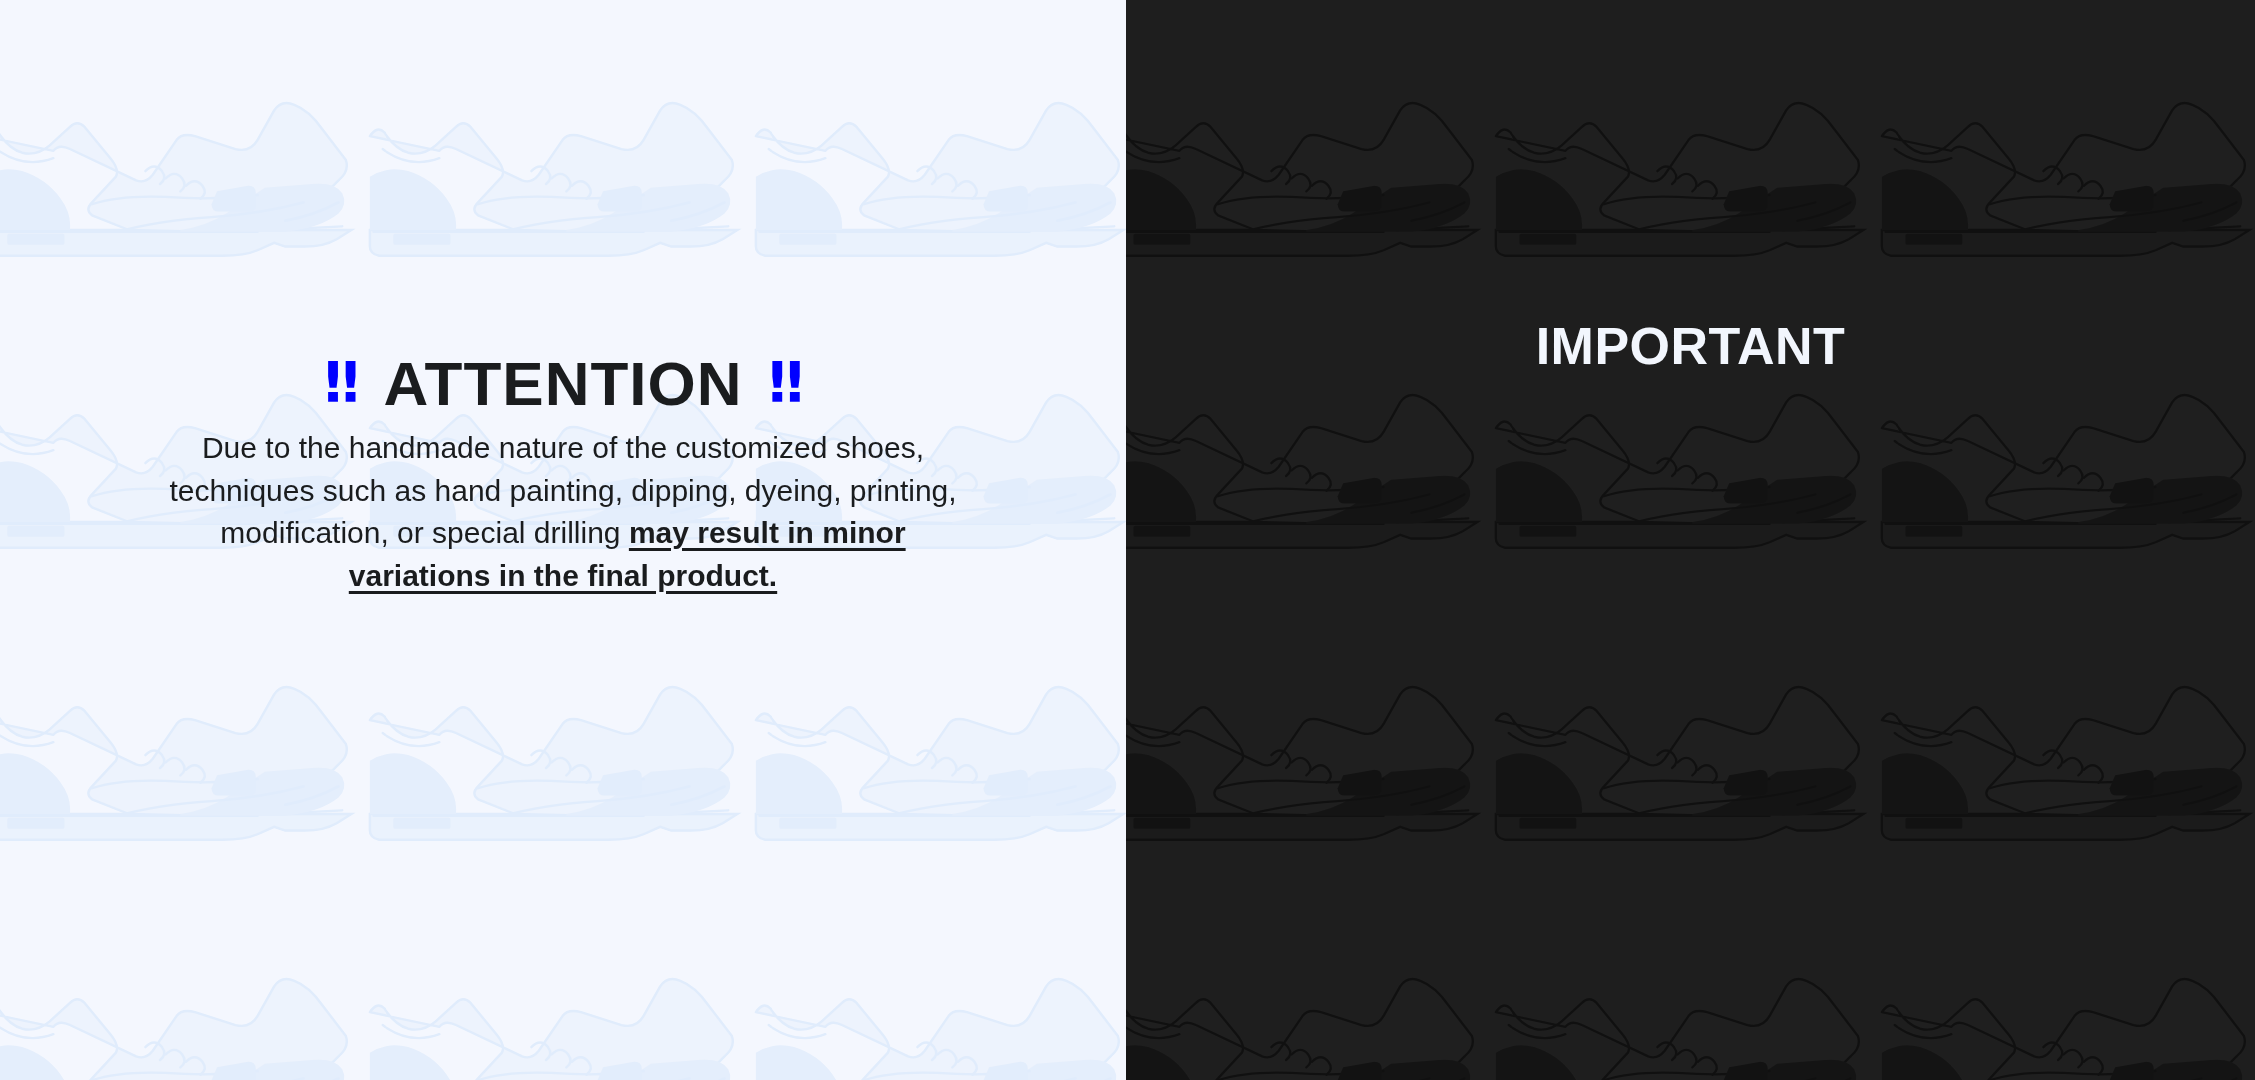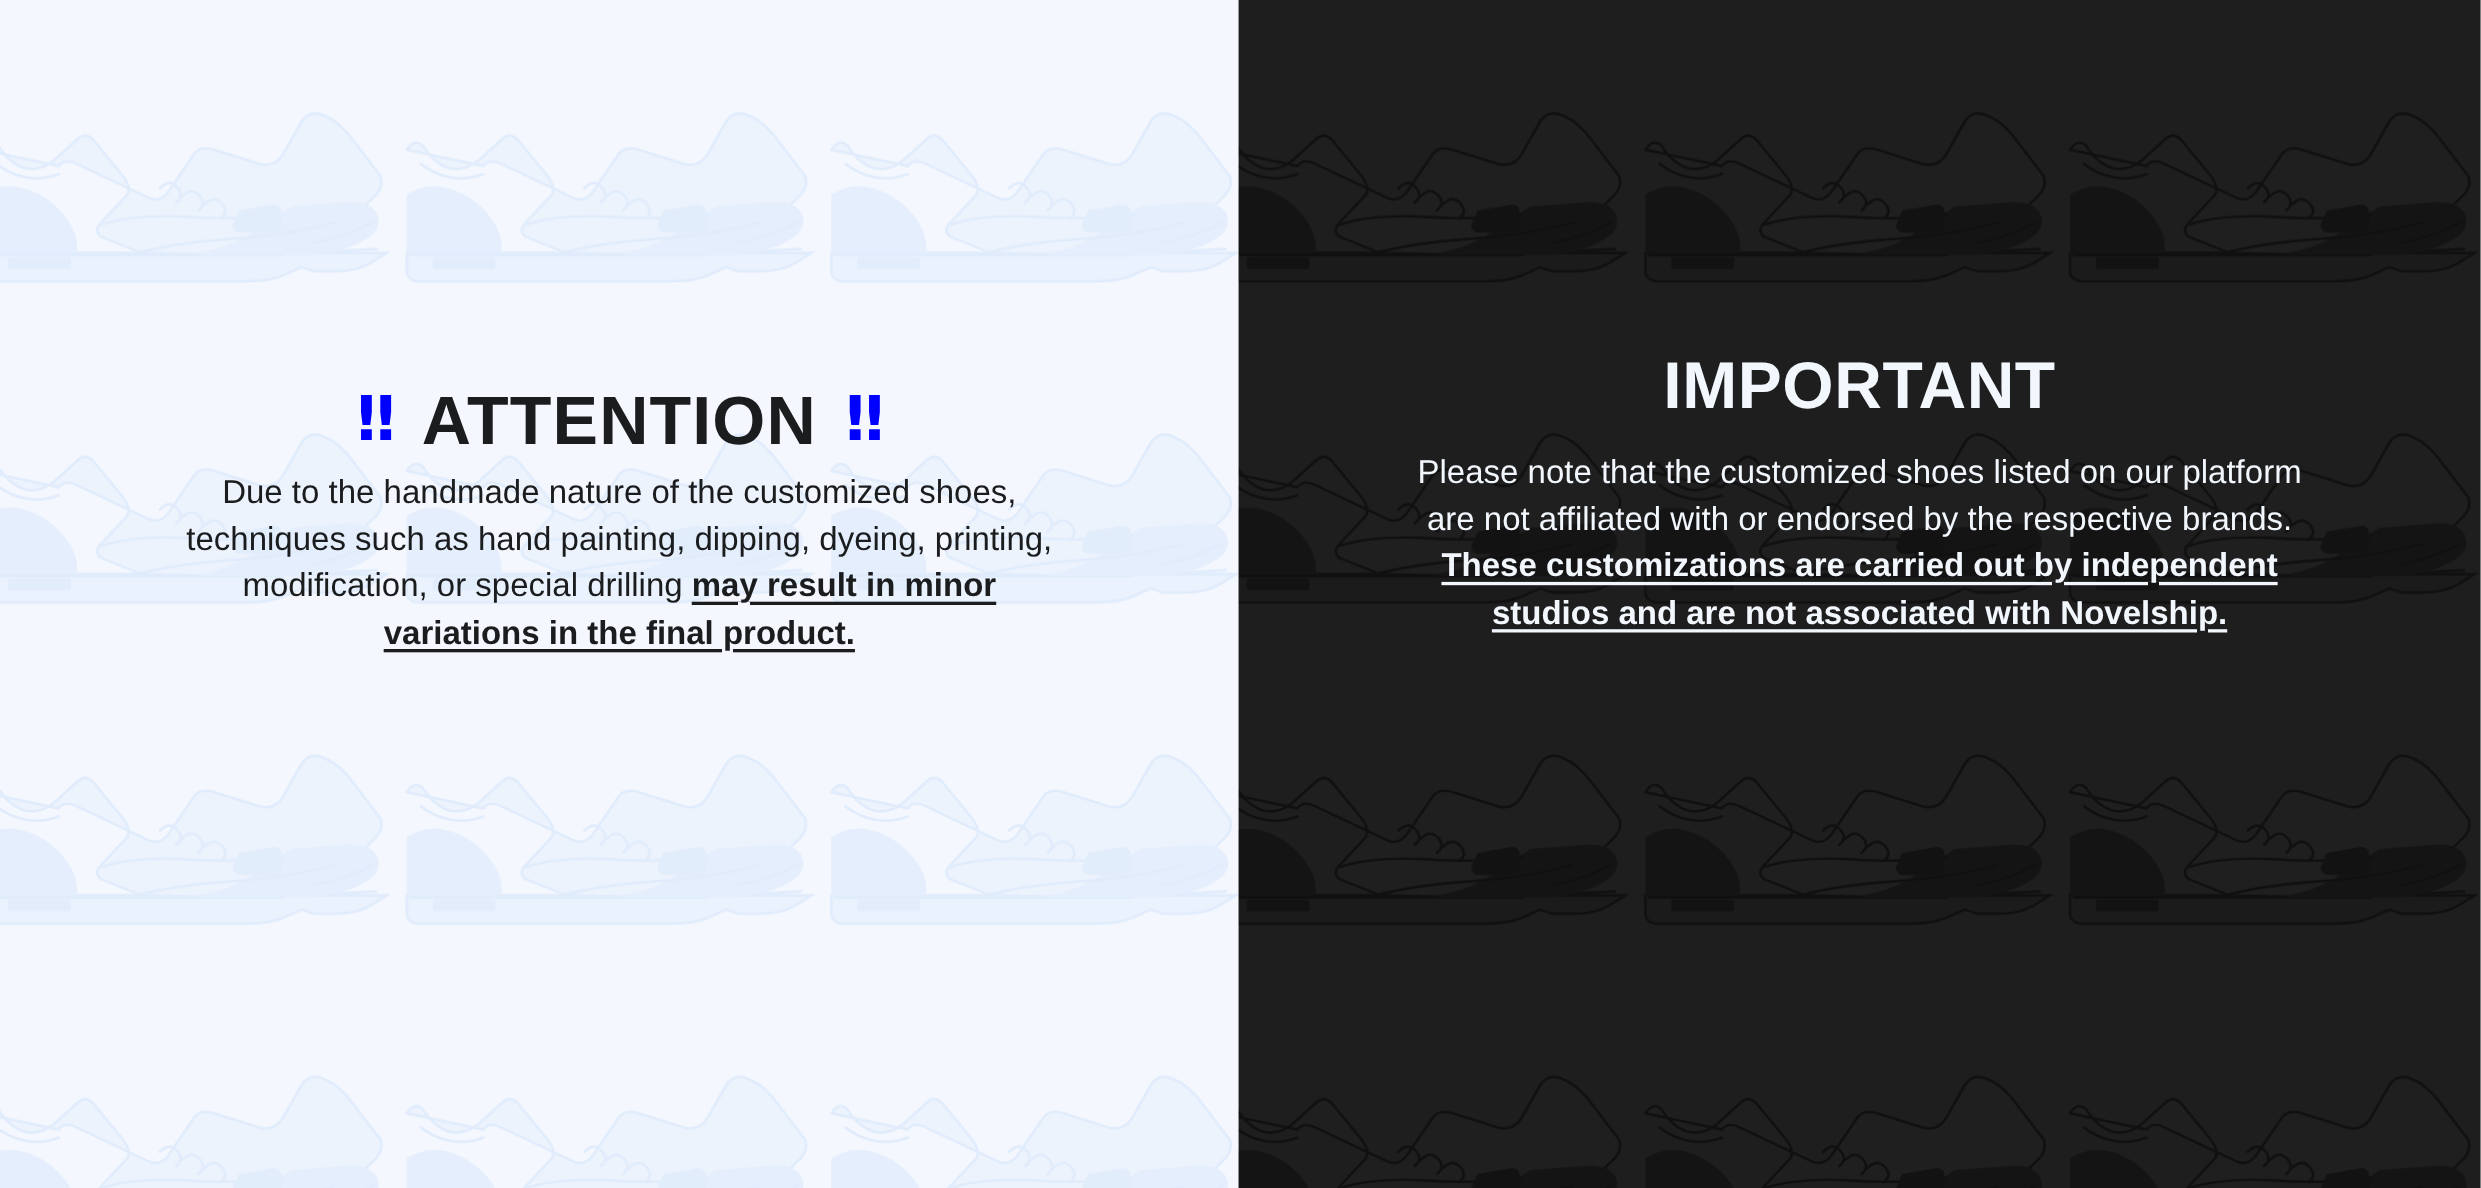--- a/index.html
+++ b/index.html
@@ -96,21 +96,21 @@
     font-size: 56px;
     font-weight: 900;
     letter-spacing: -2px;
     line-height: 1;
     display: inline-block;
     transform: translateY(-2px);
     font-family: "DejaVu Sans", sans-serif;
   }
 
   .headline-right {
-    font-size: 60px;
+    font-size: 52px;
     color: #f2f6fd;
     letter-spacing: 0.5px;
     max-width: 700px;
   }
 
   .body-copy {
     margin: 0;
     text-align: center;
     font-size: 30px;
     line-height: 1.42;
@@ -239,18 +239,17 @@
         <rect x="0" y="0" width="1129" height="1080" fill="url(#shoePatternDark)"></rect>
       </svg>
     </div>
 
     <div class="content content-right">
 
       <h1 class="headline headline-right">
         <span>IMPORTANT</span><br>
       </h1>
 
-      <p class="body-copy body-right"><span>Please note that the customized shoes listed on our platform are not affiliated with or endorsed by the respective brands. </span><span class="emph">These customizations are carried out by independent studios and are not associated with Novelship.</span></p>
 
     </div>
   </section>
 
 </div>
 
 </body></html>

